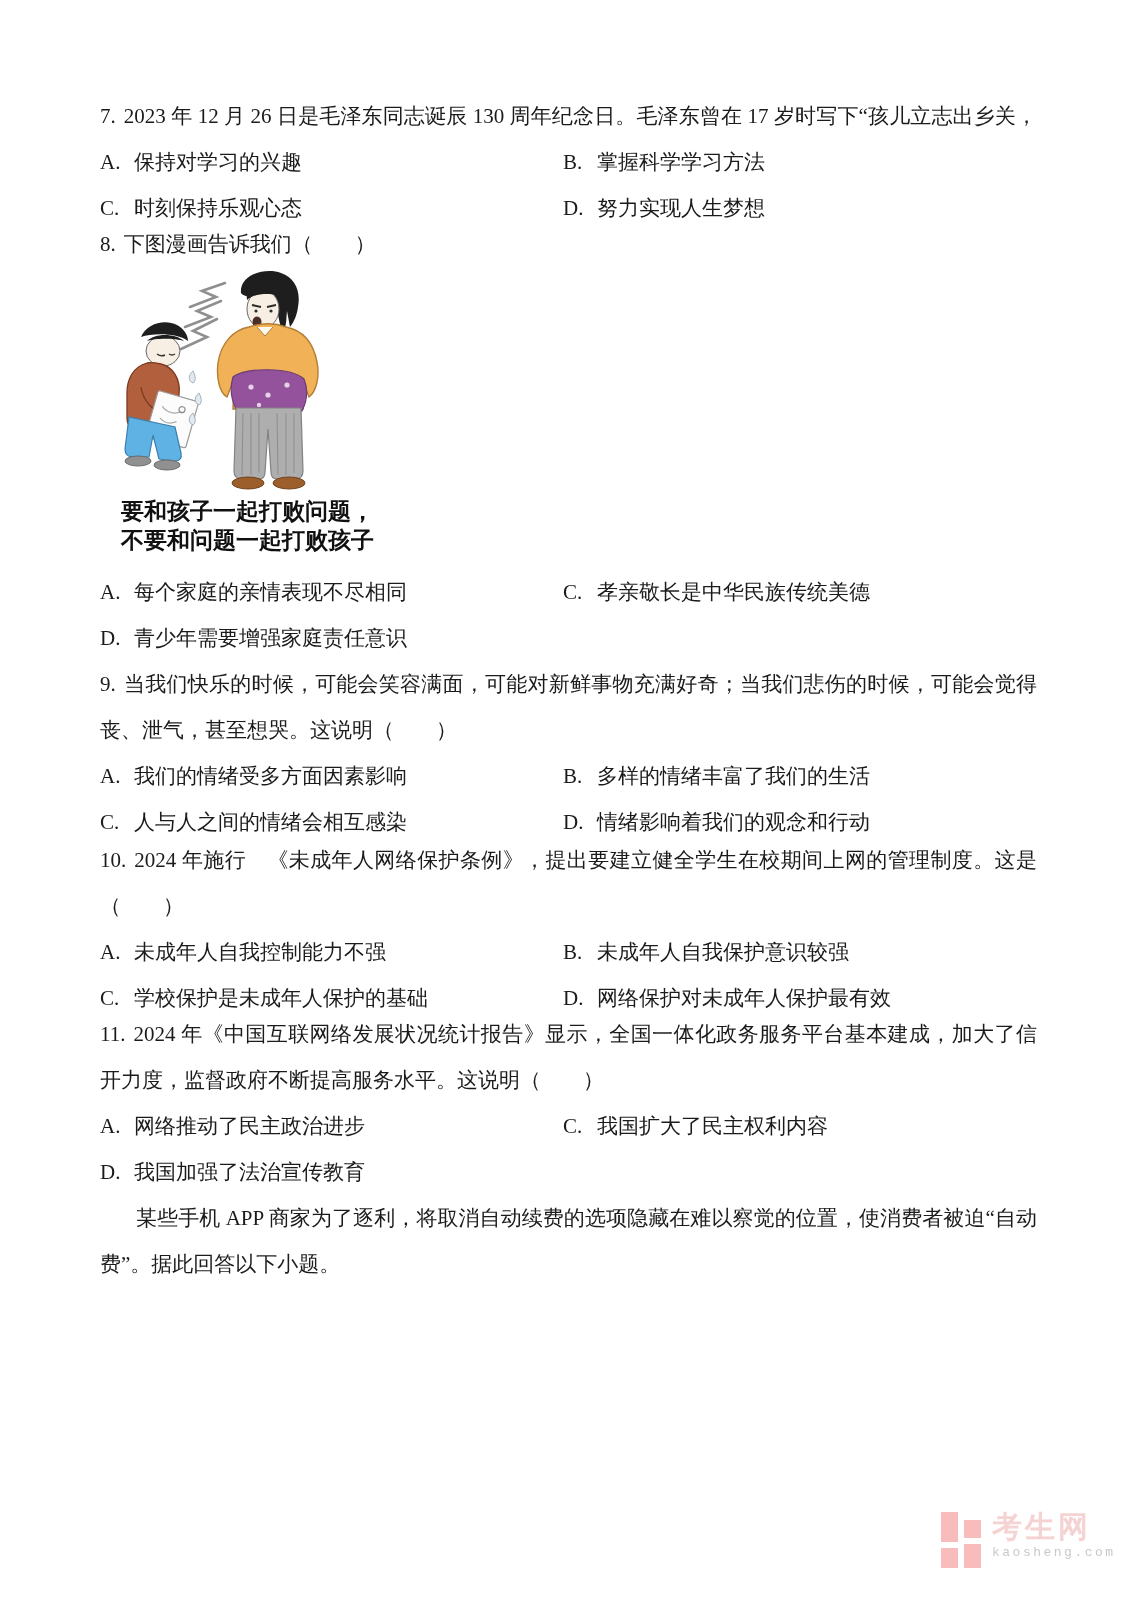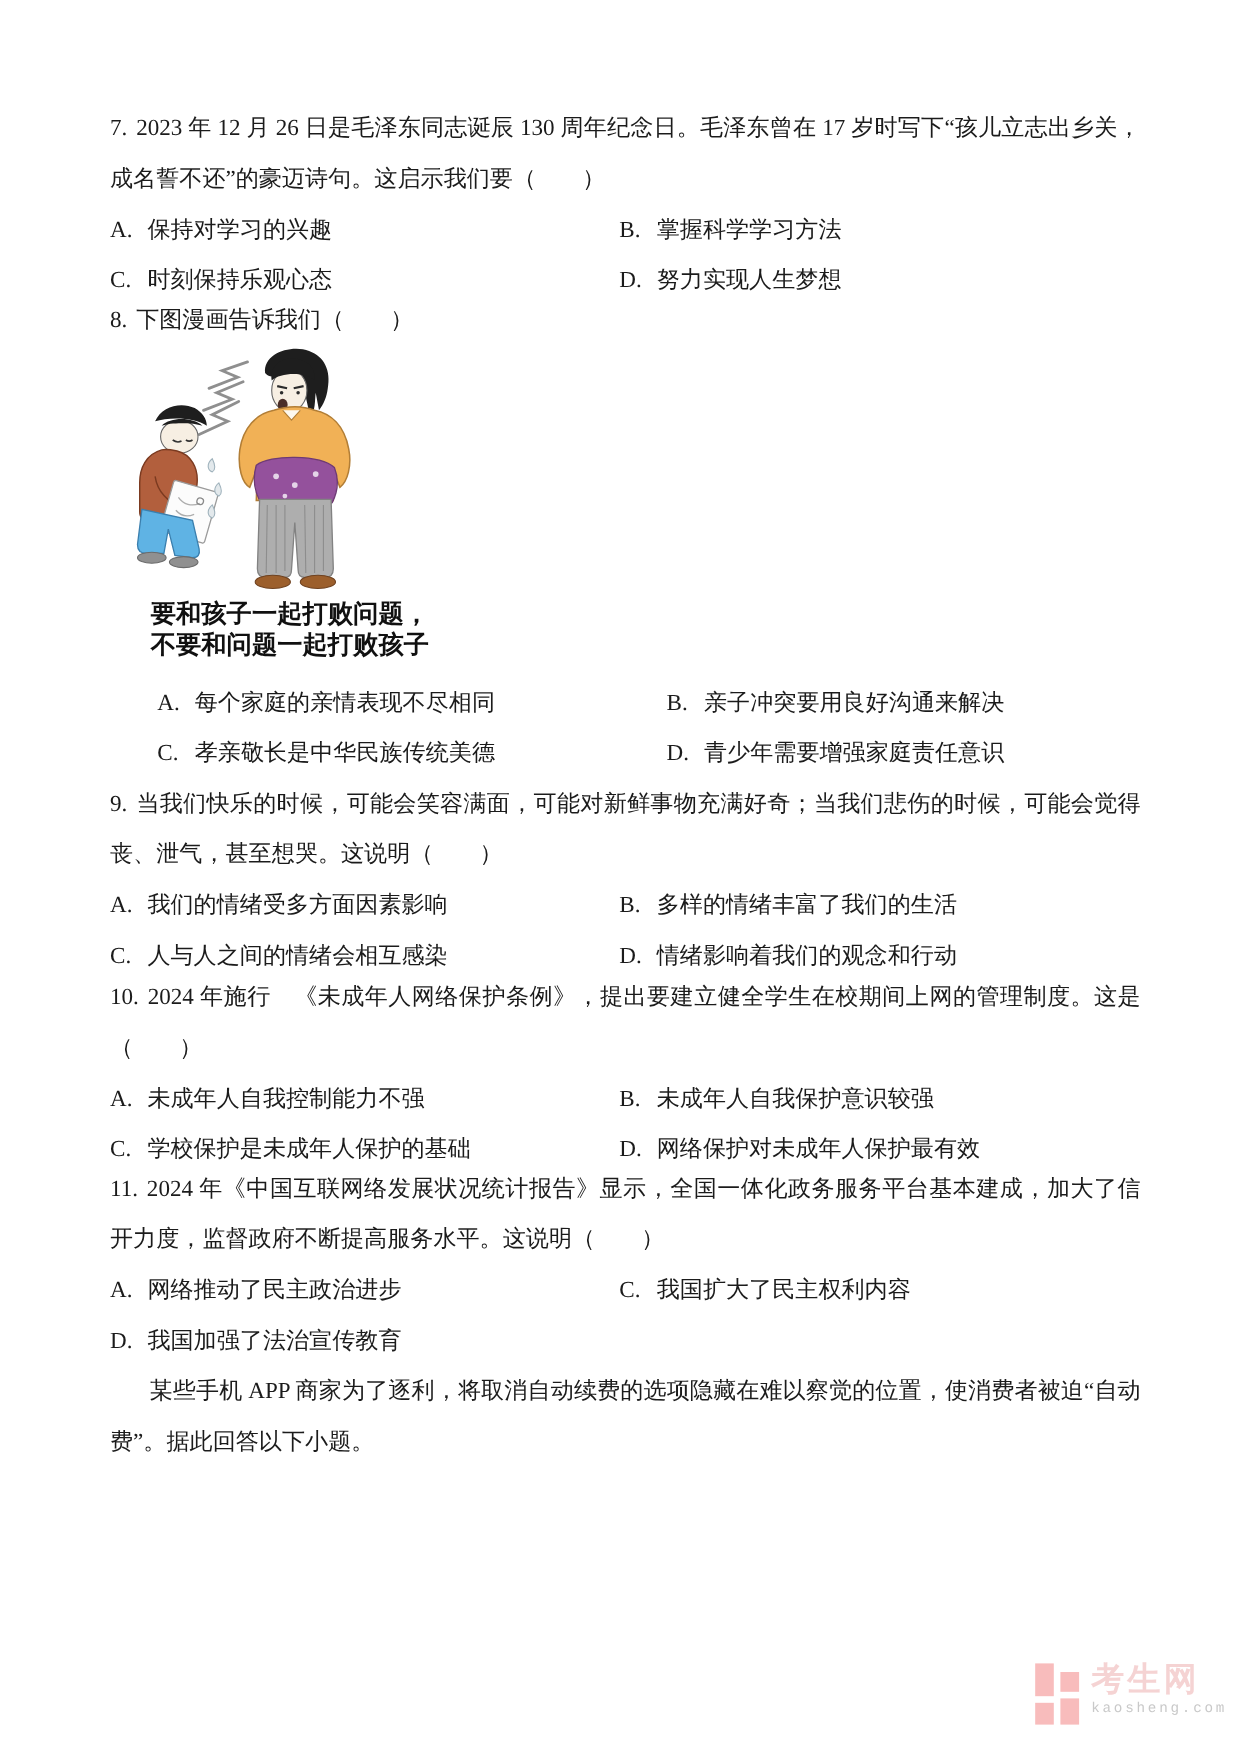--- a/index.html
+++ b/index.html
@@ -14,29 +14,29 @@
   .tline { font-size:21px; line-height:46px; height:46px; white-space:nowrap; overflow:hidden; }
   .tline.fill { text-align:justify; text-align-last:justify; white-space:normal; }
   .qnum { margin-right:8px; }
 
   .opts { display:grid; grid-template-columns:463px 1fr; }
   .opt { font-size:21px; line-height:46px; height:46px; white-space:nowrap; }
   .olabel { display:inline-block; min-width:34px; }
 
   .figure { margin-left:5px; width:420px; }
   .toon { display:block; }
-  .caption { margin-left:32px; margin-top:2px; }
+  .caption { margin-left:16px; margin-top:2px; }
   .cap-line {
     font-family:"Liberation Sans","DejaVu Sans",sans-serif;
     font-weight:700; font-size:23px; line-height:29px; color:#101010; white-space:nowrap;
   }
 
   .m-neg10 { margin-top:-10px; }
   .m-neg8  { margin-top:-8px;  }
-  .m-14    { margin-top:14px;margin-left:43px;  }
+  .m-14    { margin-top:14px;  }
 
   .passage .tline { }
 
   .watermark { position:absolute; left:941px; top:1512px; display:flex; align-items:flex-start; gap:9px; }
   .wm-name {
     font-family:"Liberation Sans","DejaVu Sans",sans-serif;
     font-weight:800; font-size:30px; line-height:30px; letter-spacing:3px; color:#f5d3d3; white-space:nowrap;
   }
   .wm-domain {
     font-family:Liberation Mono, monospace;
@@ -44,21 +44,20 @@
   }
 </style>
 </head>
 <body>
 
 <div class="page">
   <div class="content">
 
     <div>
       <div class="tline fill"><span class="qnum">7.</span><span>2023 年 12 月 26 日是毛泽东同志诞辰 130 周年纪念日。毛泽东曾在 17 岁时写下“孩儿立志出乡关，学不</span></div>
-      <div class="tline">成名誓不还”的豪迈诗句。这启示我们要（　　）</div>
       <div class="opts">
         <div class="opt"><span class="olabel">A.</span><span>保持对学习的兴趣</span></div>
         <div class="opt"><span class="olabel">B.</span><span>掌握科学学习方法</span></div>
         <div class="opt"><span class="olabel">C.</span><span>时刻保持乐观心态</span></div>
         <div class="opt"><span class="olabel">D.</span><span>努力实现人生梦想</span></div>
       </div>
     </div>
 
     <div>
       <div class="tline m-neg10"><span class="qnum">8.</span><span>下图漫画告诉我们（　　）</span></div>
@@ -113,21 +112,20 @@
           </g>
         </svg>
         <div class="caption">
           <div class="cap-line">要和孩子一起打败问题，</div>
           <div class="cap-line">不要和问题一起打败孩子</div>
         </div>
       </div>
 
       <div class="opts m-14">
         <div class="opt"><span class="olabel">A.</span><span>每个家庭的亲情表现不尽相同</span></div>
-        <div class="opt"><span class="olabel">B.</span><span>亲子冲突要用良好沟通来解决</span></div>
         <div class="opt"><span class="olabel">C.</span><span>孝亲敬长是中华民族传统美德</span></div>
         <div class="opt"><span class="olabel">D.</span><span>青少年需要增强家庭责任意识</span></div>
       </div>
     </div>
 
     <div>
       <div class="tline fill"><span class="qnum">9.</span><span>当我们快乐的时候，可能会笑容满面，可能对新鲜事物充满好奇；当我们悲伤的时候，可能会觉得沮</span></div>
       <div class="tline">丧、泄气，甚至想哭。这说明（　　）</div>
       <div class="opts">
         <div class="opt"><span class="olabel">A.</span><span>我们的情绪受多方面因素影响</span></div>

